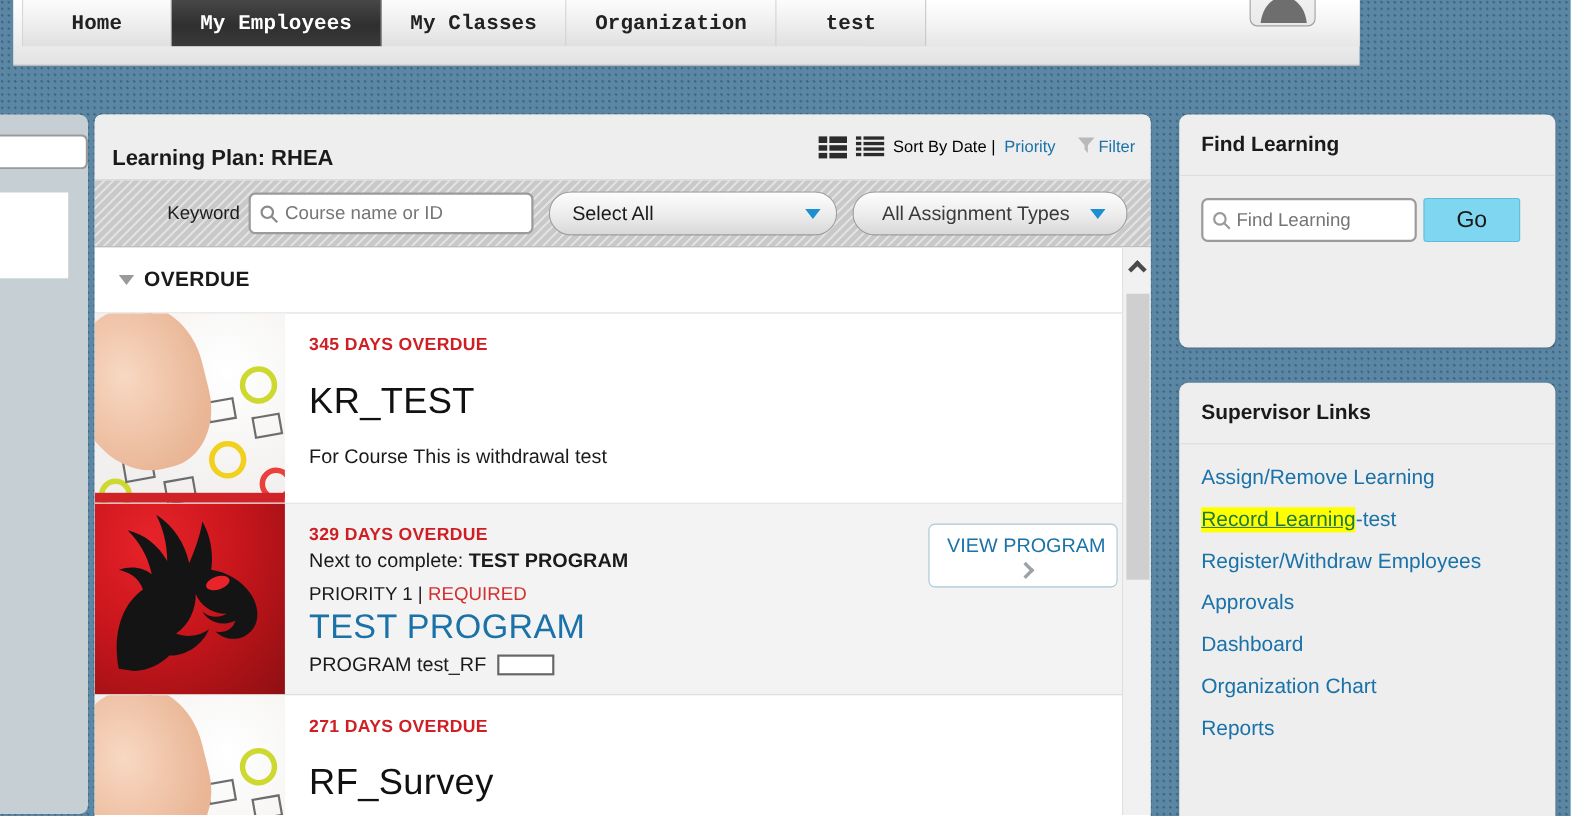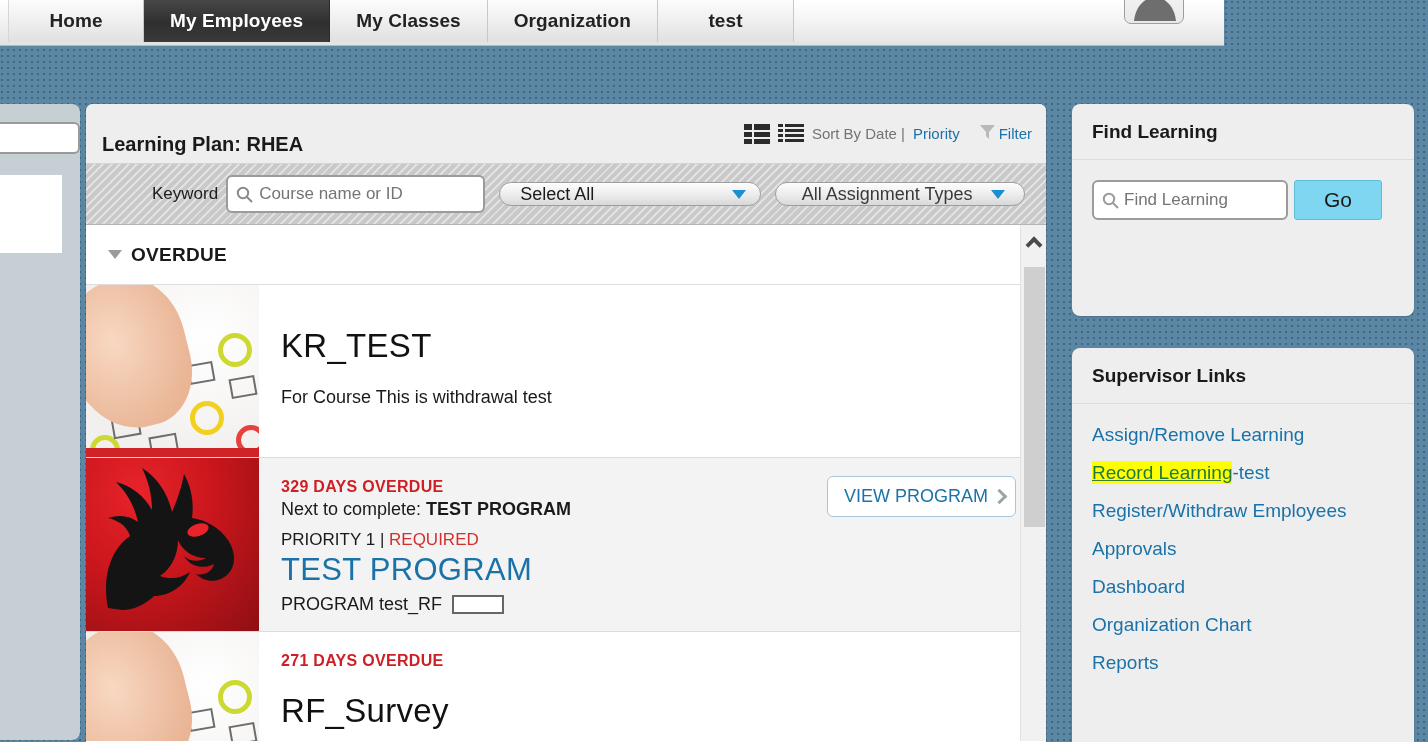--- a/index.html
+++ b/index.html
@@ -17,24 +17,25 @@
     width: 1428px; height: 742px;
     background-color: #5c87a4;
     background-image:
       radial-gradient(circle at 2px 2px, rgba(40,75,100,0.55) 1.1px, transparent 1.2px);
     background-size: 6px 6px;
     overflow: hidden;
   }
 
   
   #topbar {
-    position: absolute; left: 0; top: 0;
-    width: 1224px; height: 46px;
+    position: absolute; left: 12px; top: 0;
+    width: 1224px; height: 60px;
     background: linear-gradient(#ffffff, #f3f3f3 45%, #e2e2e2 100%);
     border-bottom: 1px solid #b9b9b9;
+    font-family: Liberation Mono, monospace;
   }
   #tabs {
     position: absolute; left: 8px; top: 0;
     height: 42px;
     display: flex;
     align-items: stretch;
   }
   .tab {
     display: flex; align-items: center; justify-content: center;
     padding: 0 26px;
@@ -110,21 +111,21 @@
   #plan-title {
     margin-left: 16px;
     font-size: 20px; font-weight: bold; color: #1a1a1a; margin-top: 21px;
   }
   #header-tools {
     position: absolute; right: 14px; top: 0; bottom: 0;
     display: flex; align-items: center; gap: 8px;
     font-size: 15px; color: #333;
   }
   .view-icon { display: inline-block; width: 26px; height: 22px; cursor: pointer; }
-  .sort-text { color: #737373; }
+  .sort-text { color: #000000; }
   .link { color: #1a72a8; cursor: pointer; }
   #filter-wrap { display: flex; align-items: center; gap: 4px; margin-left: 12px; }
 
   
   #filter-bar {
     position: relative;
     height: 61px;
     background-color: #c9c9c9;
     background-image: repeating-linear-gradient(
       -45deg,
@@ -147,21 +148,21 @@
   }
   #kw-field .mag { margin: 0 4px 0 8px; }
   #kw-input {
     border: none; outline: none; background: transparent;
     font-size: 17px; color: #6a6a6a;
     font-family: "Liberation Sans", sans-serif;
     width: 180px;
   }
   .sel {
     position: relative;
-    height: 24px;
+    height: 40px;
     margin-left: 14px;
     background: linear-gradient(#fdfdfd, #ececec 55%, #d8d8d8);
     border: 1px solid #9e9e9e;
     border-radius: 20px;
     display: flex; align-items: center; justify-content: space-between;
     padding: 0 14px 0 20px;
     font-size: 18px; color: #1a1a1a;
     cursor: pointer;
     box-shadow: inset 0 1px 0 #ffffff;
   }
@@ -271,20 +272,21 @@
   }
   #view-program {
     position: absolute; right: 30px; top: 18px;
     display: flex; align-items: center; gap: 6px;
     padding: 9px 10px 9px 16px;
     border: 1px solid #a9c6d8;
     border-radius: 6px;
     background: #ffffff;
     color: #1a72a8; font-size: 18px;
     cursor: pointer;
+    flex-direction: column;
   }
   .chev-r {
     width: 11px; height: 11px;
     border-top: 3px solid #9aa3a8;
     border-right: 3px solid #9aa3a8;
     transform: rotate(45deg);
   }
 
   
   #scrollbar {
@@ -489,20 +491,21 @@
           <div class="bx" style="left:144px; top:92px; width:26px; height:20px;"></div>
           <div class="bx" style="left:26px; top:130px; width:28px; height:22px;"></div>
           <div class="bx" style="left:64px; top:150px; width:28px; height:22px;"></div>
           <div class="pen"></div>
           <div class="grip"></div>
           <div class="pentip"></div>
           <div class="handimg"></div>
           <div class="redbar"></div>
         </div>
         <div class="course-body">
+          <div class="overdue">345 DAYS OVERDUE</div>
           <div class="course-title">KR_TEST</div>
           <div class="course-desc">For Course This is withdrawal test</div>
         </div>
       </div>
 
       <div class="course-row alt">
         <div class="thumb thumb-dragon">
           <svg width="173" height="173" viewBox="0 0 173 173" aria-hidden="true">
             <path d="M22 150 C16 120 24 92 44 78 C40 66 30 62 22 60 C34 56 44 58 52 64
                      C48 46 40 34 30 24 C46 28 58 38 66 52 C66 36 62 22 56 10

